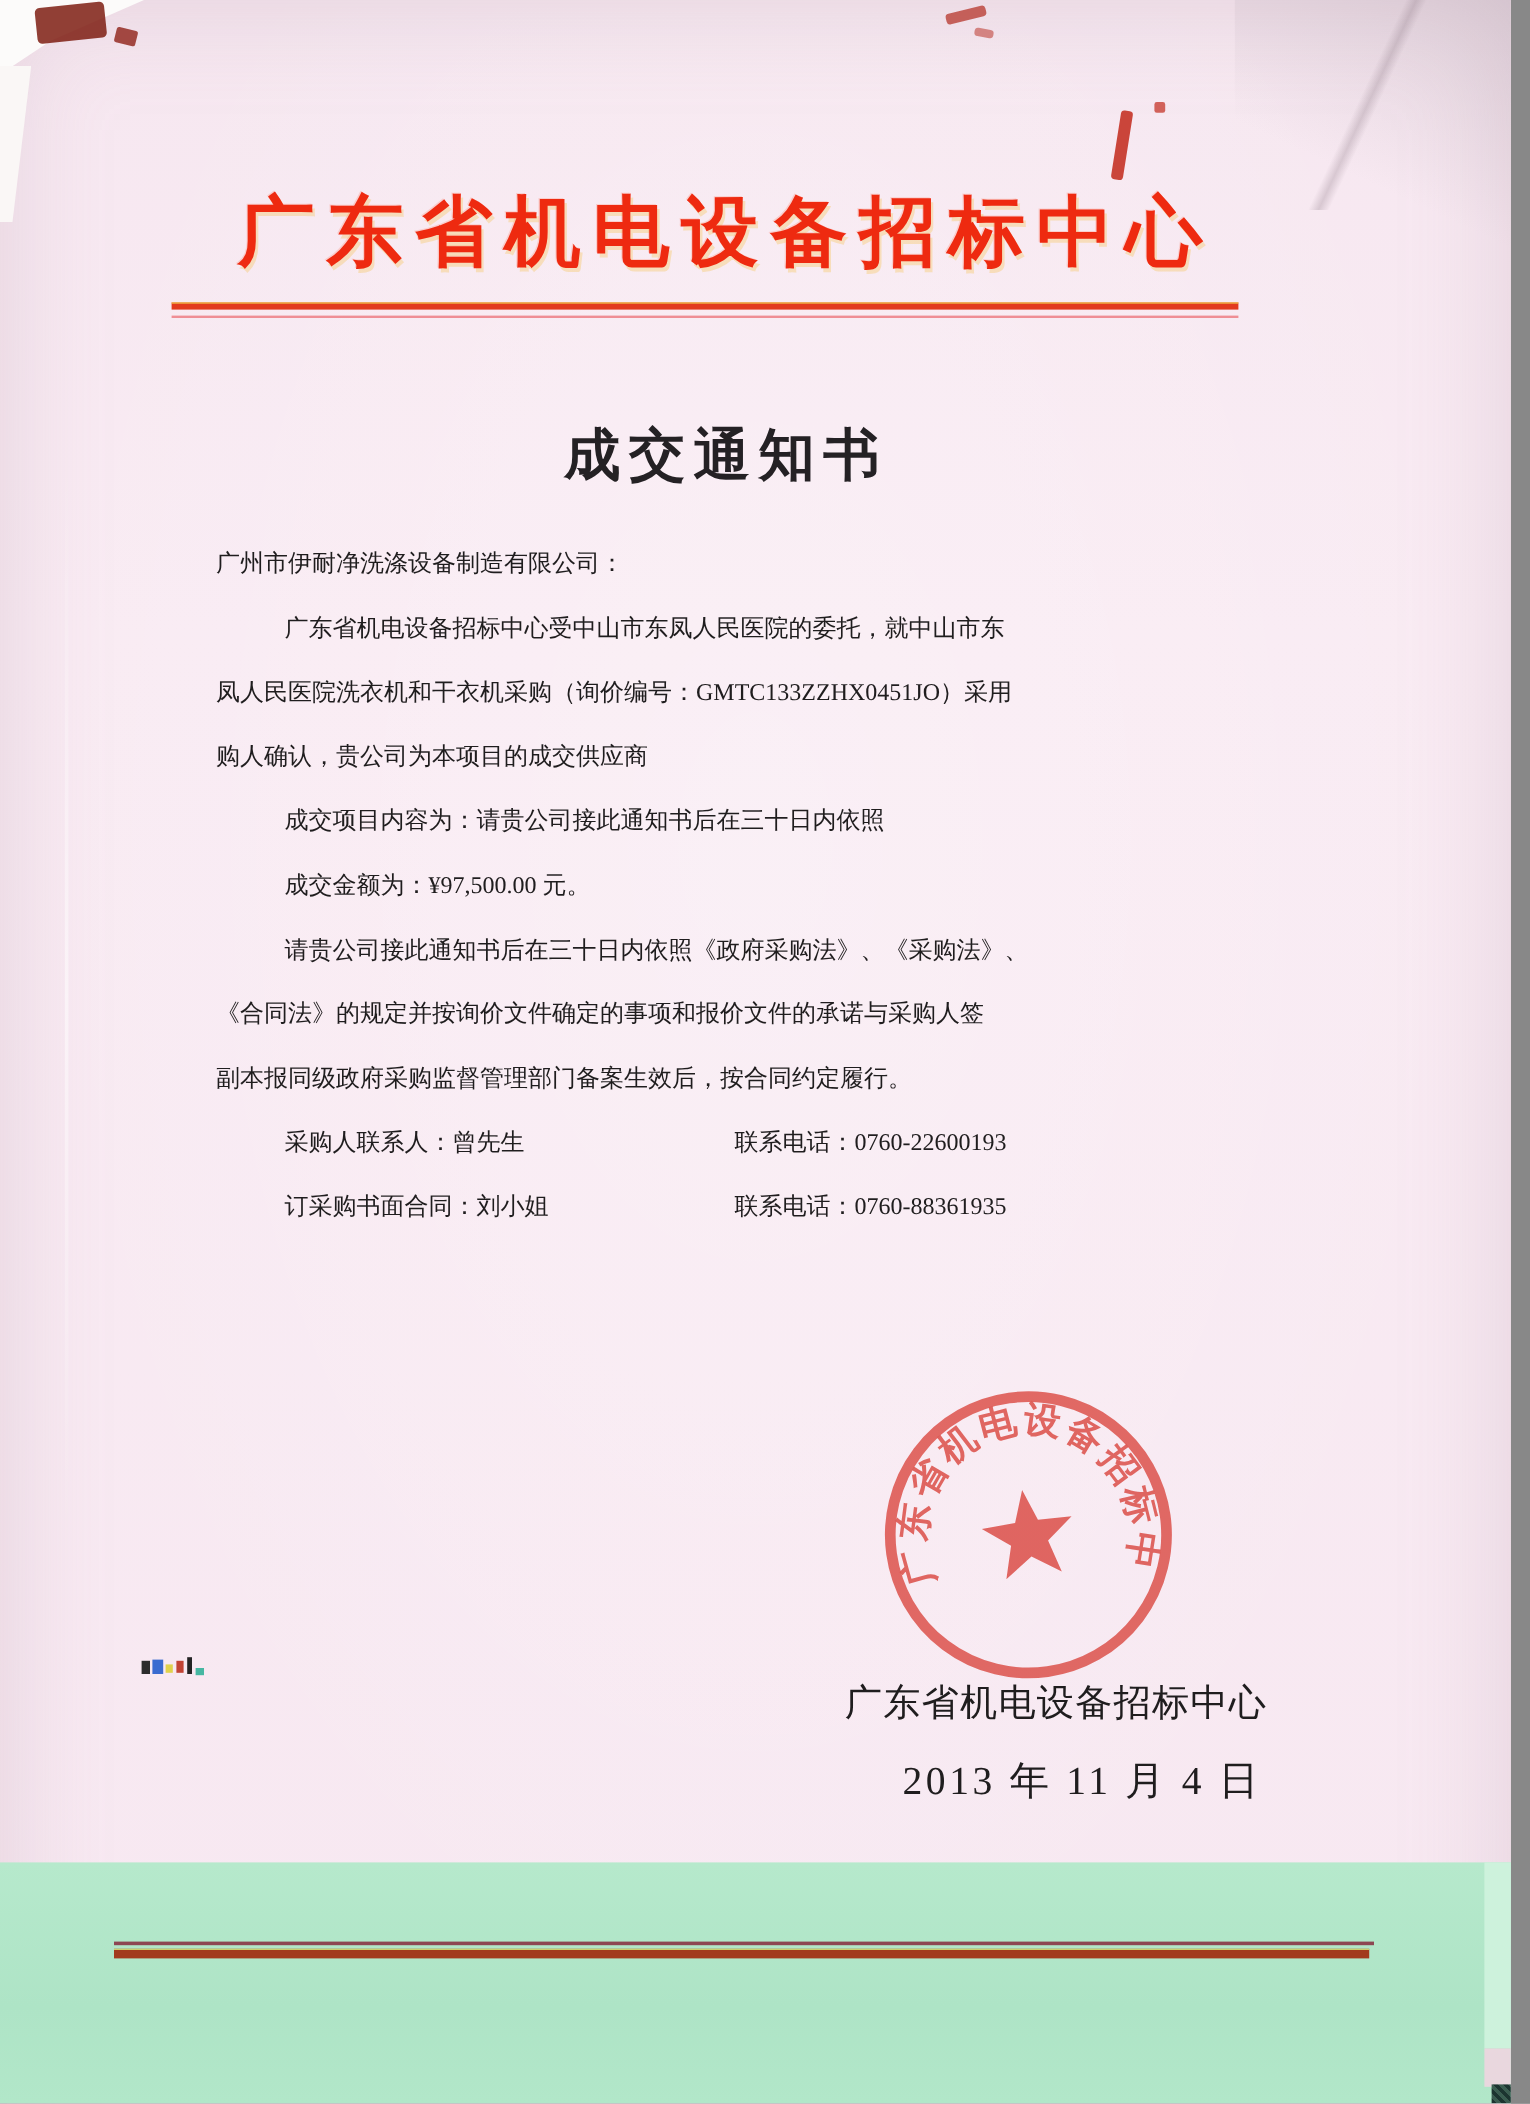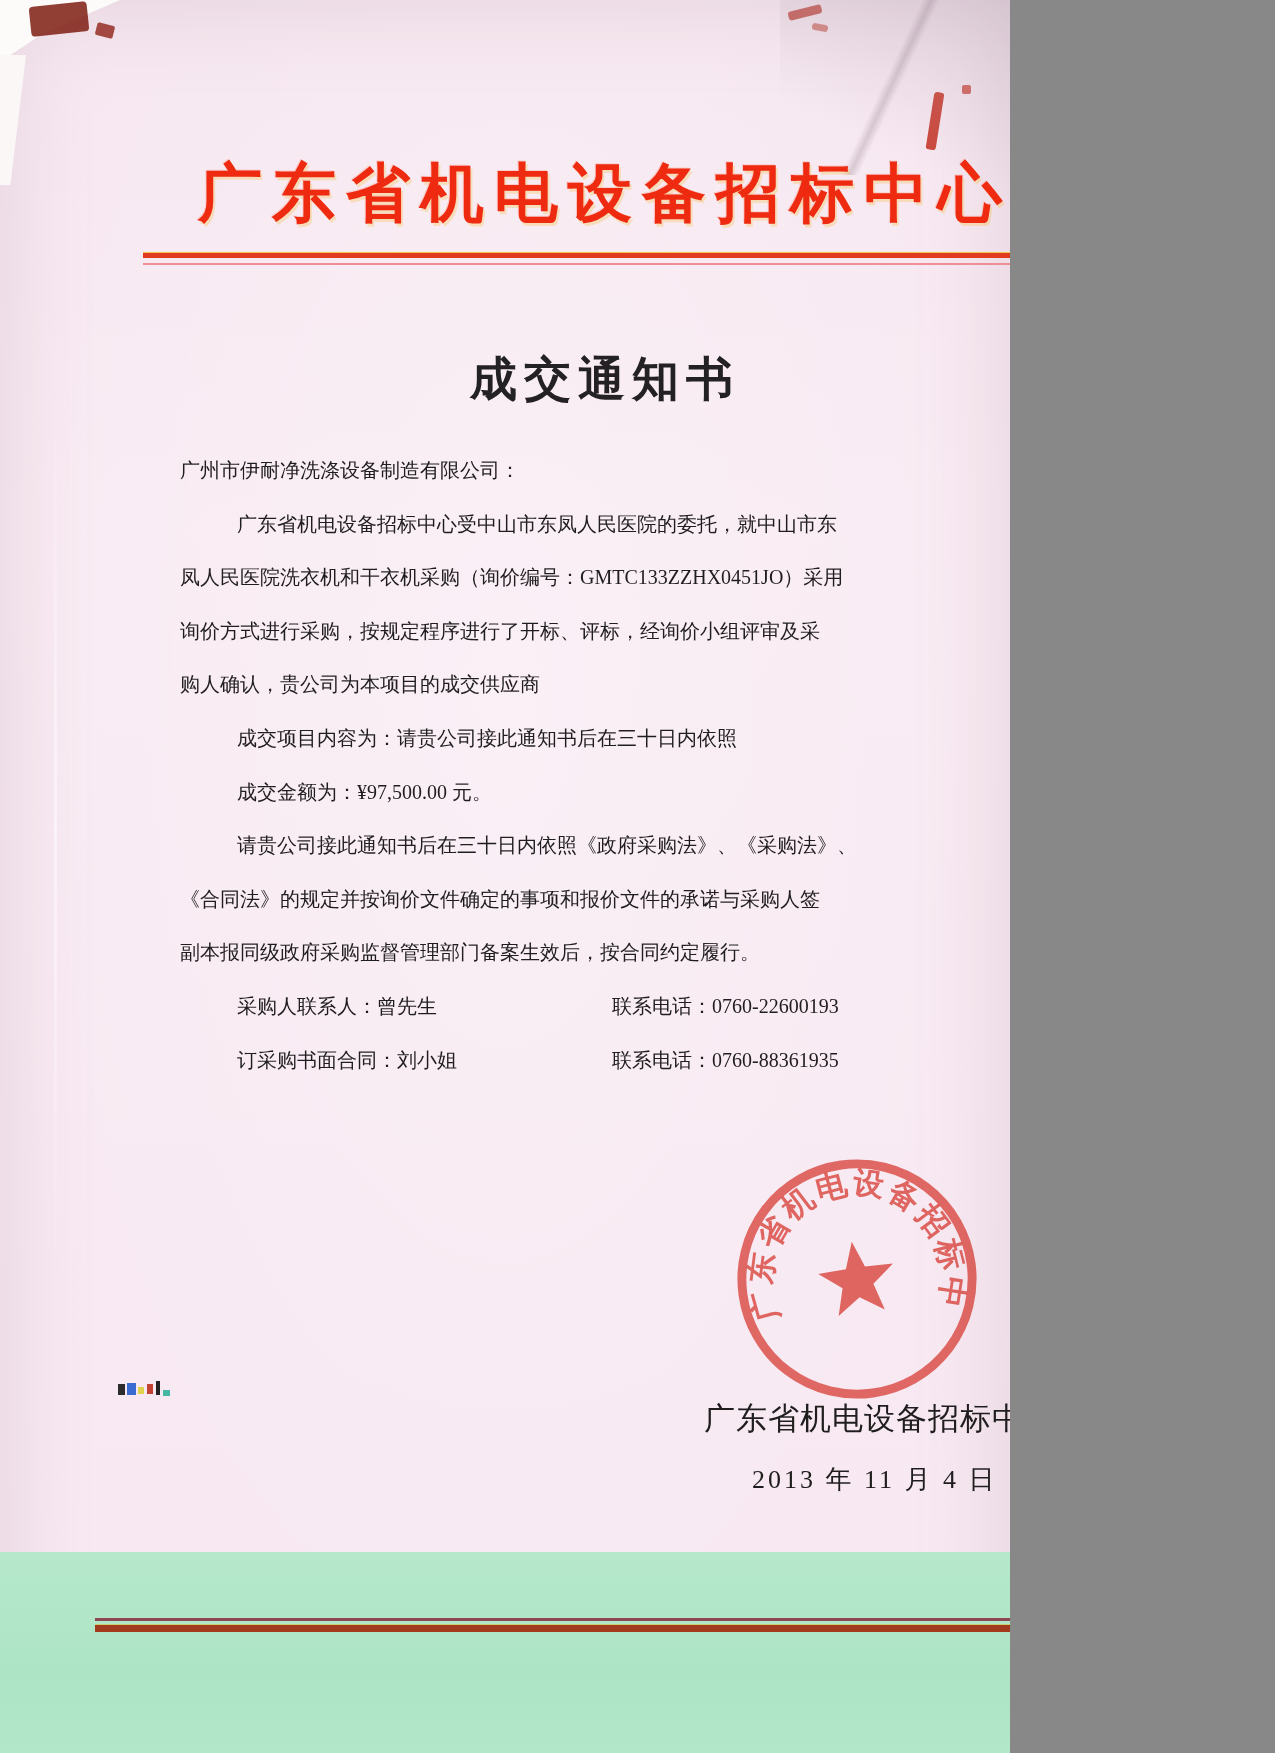--- a/index.html
+++ b/index.html
@@ -1,17 +1,17 @@
 <!DOCTYPE html>
 <html><head>
 <meta charset="utf-8">
 <style>
   html,body { margin:0; padding:0; background:#888; }
   .page {
-    position:relative; width:1010px; height:1753px; overflow:hidden;
+    position:relative; width:1259px; height:1753px; overflow:hidden;
     background:#f8eaf2;
     background-image:
       radial-gradient(ellipse at 50% 40%, rgba(255,255,255,0.25), rgba(0,0,0,0) 70%),
       linear-gradient(180deg, #f6e7f0 0%, #f9ebf3 30%, #f7e8f1 100%);
     box-shadow: inset 0 0 90px rgba(176,142,162,0.28);
     font-family:"Liberation Serif","DejaVu Serif",serif;
     color:#1f1d1e;
   }
 
   
@@ -65,21 +65,21 @@
   
   .body-block { position:absolute; left:180px; top:444px; width:900px;
     font-size:20px; line-height:53.6px; }
   .line { white-space:nowrap; }
   .indent { padding-left:57px;font-family:Liberation Serif, serif; }
   .contact-row { position:relative; white-space:nowrap; }
   .contact-row .phone-col { position:absolute; left:432px; top:0; }
 
   
   .sig-org  { position:absolute; left:704px; top:1398px; font-size:31px; letter-spacing:1px; z-index:3; white-space:nowrap; }
-  .sig-date { position:absolute; left:752px; top:1462px; font-size:26px; letter-spacing:3px; z-index:3; white-space:nowrap; }
+  .sig-date { position:absolute; left:752px; top:1462px; font-size:33px; letter-spacing:3px; z-index:3; white-space:nowrap; }
   .stamp { position:absolute; left:728px; top:1150px; width:258px; height:258px;
     transform:rotate(-8deg); z-index:2; opacity:.92; mix-blend-mode:multiply; }
 
   
   .green-band { position:absolute; left:0; top:1552px; width:1275px; height:201px;
     background:linear-gradient(180deg,#b6e9cc 0%, #aee4c6 60%, #b2e7c9 100%); z-index:1; }
   .underlay-rule { position:absolute; left:95px; top:66px; width:1050px; }
   .underlay-rule .u1 { height:3px; background:#8d4752; width:1050px; }
   .underlay-rule .u2 { height:7px; background:#a23a1d; border-top:1px solid #c9cf6d; margin-top:3px; width:1046px; }
   .strip-light { position:absolute; left:1237px; top:0; width:30px; height:155px; background:#cdf2dc; }
@@ -115,21 +115,20 @@
     <div class="r1"></div>
     <div class="r2"></div>
   </div>
 
   <div class="doc-title">成交通知书</div>
 
   <div class="body-block">
     <div class="line">广州市伊耐净洗涤设备制造有限公司：</div>
     <div class="line indent">广东省机电设备招标中心受中山市东凤人民医院的委托，就中山市东</div>
     <div class="line">凤人民医院洗衣机和干衣机采购（询价编号：GMTC133ZZHX0451JO）采用</div>
-    <div class="line">询价方式进行采购，按规定程序进行了开标、评标，经询价小组评审及采</div>
     <div class="line">购人确认，贵公司为本项目的成交供应商</div>
     <div class="line indent">成交项目内容为：请贵公司接此通知书后在三十日内依照</div>
     <div class="line indent">成交金额为：¥97,500.00 元。</div>
     <div class="line indent">请贵公司接此通知书后在三十日内依照《政府采购法》、《采购法》、</div>
     <div class="line">《合同法》的规定并按询价文件确定的事项和报价文件的承诺与采购人签</div>
     <div class="line">副本报同级政府采购监督管理部门备案生效后，按合同约定履行。</div>
 
     <div class="contact-row">
       <span class="indent">采购人联系人：</span><span>曾先生</span>
       <span class="phone-col"><span>联系电话：</span><span>0760-22600193</span></span>

